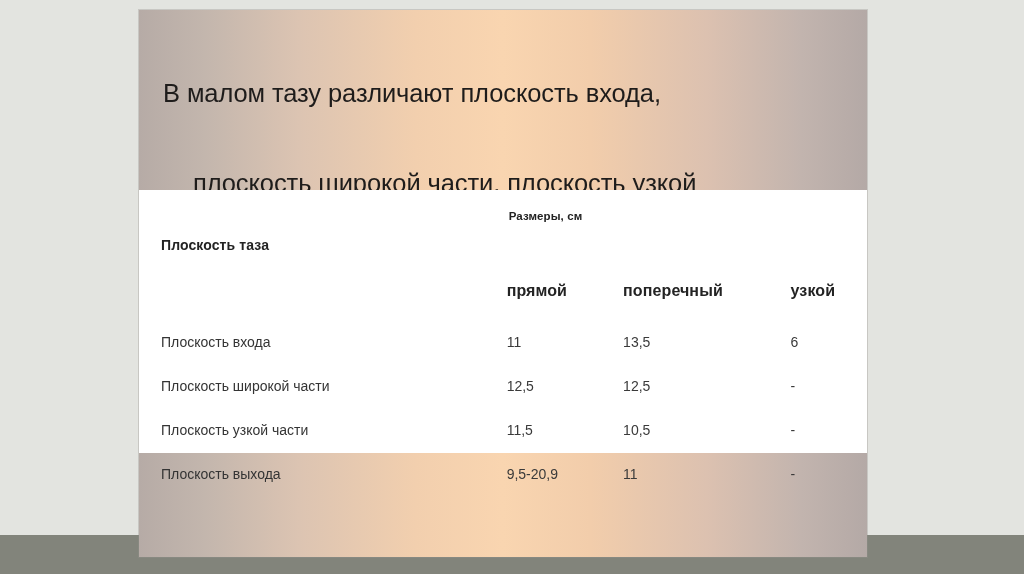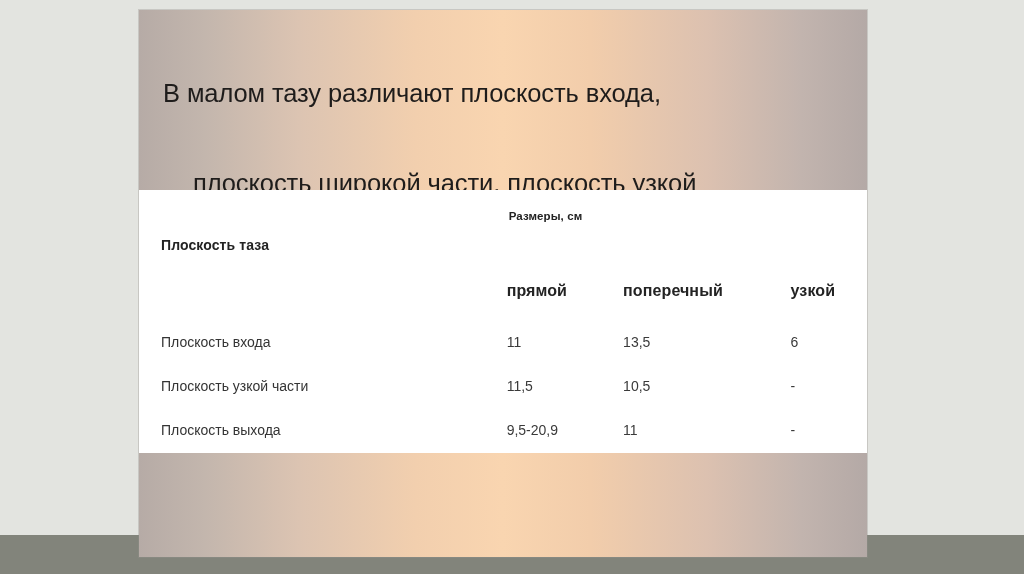--- a/index.html
+++ b/index.html
@@ -213,20 +213,26 @@
             <td></td>
           </tr>
 
           <tr class="data-row">
             <td class="cell-label">Плоскость входа</td>
             <td class="pad-left-2">11</td>
             <td class="pad-left-2">13,5</td>
             <td class="pad-left-2">6</td>
           </tr>
 
+          <tr class="data-row">
+            <td class="cell-label">Плоскость широкой части</td>
+            <td class="pad-left-2">12,5</td>
+            <td class="pad-left-2">12,5</td>
+            <td class="pad-left-2">-</td>
+          </tr>
 
           <tr class="data-row">
             <td class="cell-label">Плоскость узкой части</td>
             <td class="pad-left-2">11,5</td>
             <td class="pad-left-2">10,5</td>
             <td class="pad-left-2">-</td>
           </tr>
 
           <tr class="data-row">
             <td class="cell-label">Плоскость выхода</td>

